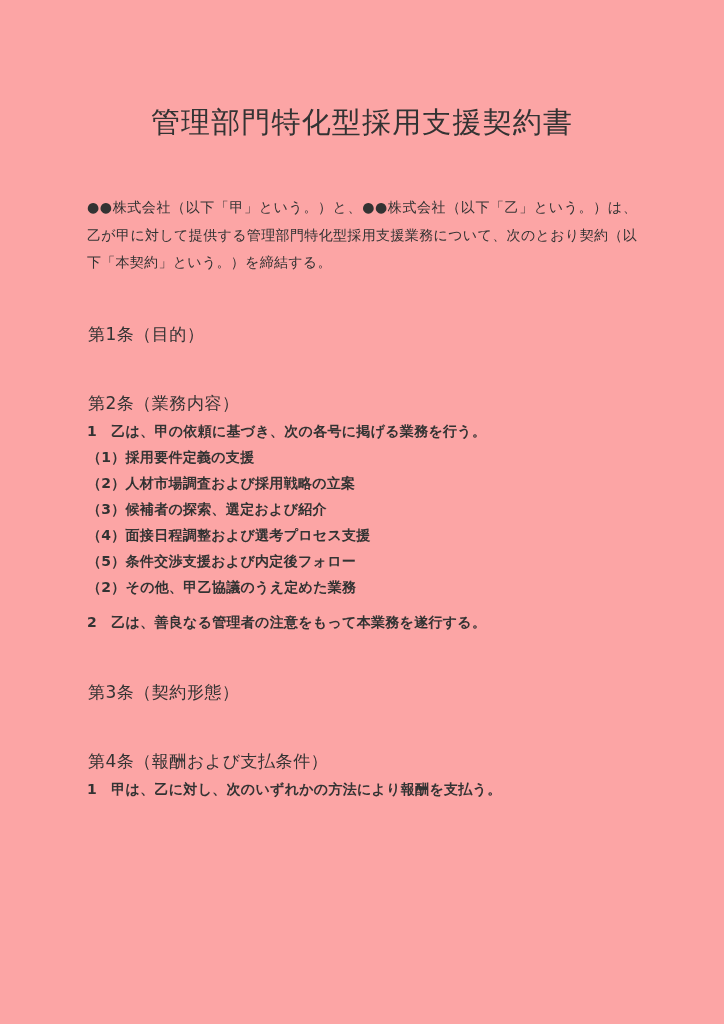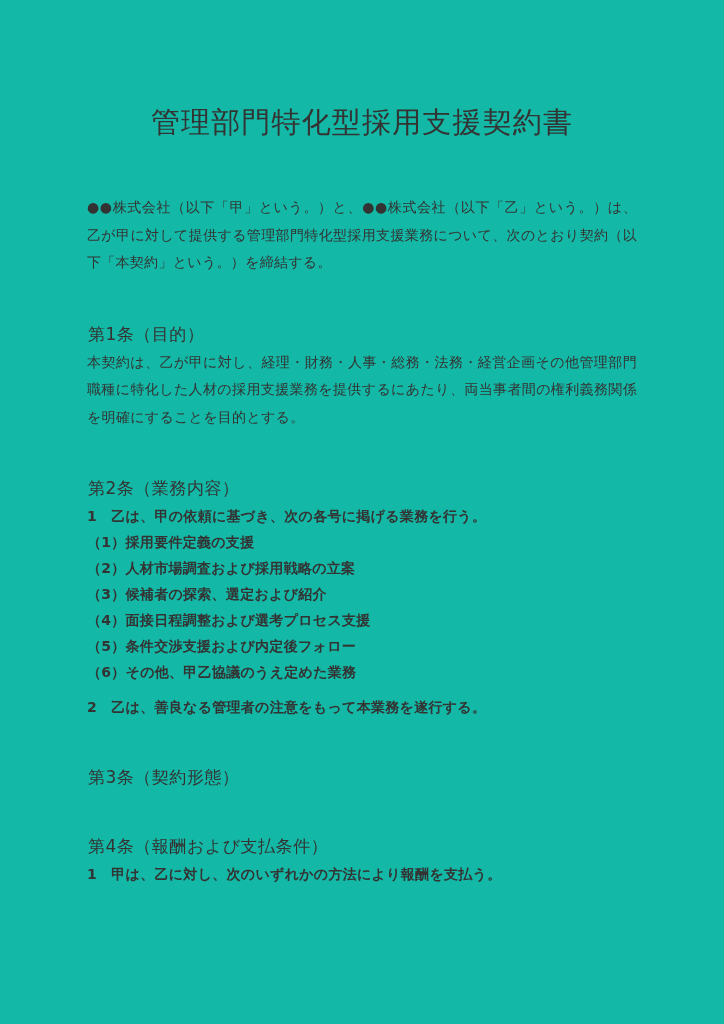--- a/index.html
+++ b/index.html
@@ -10,21 +10,21 @@
   body {
     width: 724px;
     height: 1024px;
     overflow: hidden;
   }
   .page {
     box-sizing: border-box;
     width: 724px;
     height: 1024px;
     padding: 103px 87px 0 87px;
-    background: #14b8a6;
+    background: #fca5a5;
     color: #333333;
     font-family: "DejaVu Sans", "Liberation Sans", sans-serif;
   }
   .doc-title {
     margin: 0;
     font-size: 29px;
     font-weight: 500;
     line-height: 1.35;
     text-align: center;
     letter-spacing: 0.04em;
@@ -58,32 +58,31 @@
 <body>
 
 <div class="page">
 
   <h1 class="doc-title">管理部門特化型採用支援契約書</h1>
 
   <p class="para preamble">●●株式会社（以下「甲」という。）と、●●株式会社（以下「乙」という。）は、乙が甲に対して提供する管理部門特化型採用支援業務について、次のとおり契約（以下「本契約」という。）を締結する。</p>
 
   <section>
     <h2 class="article-heading">第1条（目的）</h2>
-    <p class="para">本契約は、乙が甲に対し、経理・財務・人事・総務・法務・経営企画その他管理部門職種に特化した人材の採用支援業務を提供するにあたり、両当事者間の権利義務関係を明確にすることを目的とする。</p>
   </section>
 
   <section>
     <h2 class="article-heading">第2条（業務内容）</h2>
     <p class="para list-item">1　乙は、甲の依頼に基づき、次の各号に掲げる業務を行う。</p>
     <p class="para list-item">（1）採用要件定義の支援</p>
     <p class="para list-item">（2）人材市場調査および採用戦略の立案</p>
     <p class="para list-item">（3）候補者の探索、選定および紹介</p>
     <p class="para list-item">（4）面接日程調整および選考プロセス支援</p>
     <p class="para list-item">（5）条件交渉支援および内定後フォロー</p>
-    <p class="para list-item">（6）その他、甲乙協議のうえ定めた業務</p>
+    <p class="para list-item">（2）その他、甲乙協議のうえ定めた業務</p>
     <p class="para list-item clause-gap">2　乙は、善良なる管理者の注意をもって本業務を遂行する。</p>
   </section>
 
   <section>
     <h2 class="article-heading">第3条（契約形態）</h2>
   </section>
 
   <section>
     <h2 class="article-heading">第4条（報酬および支払条件）</h2>
     <p class="para list-item">1　甲は、乙に対し、次のいずれかの方法により報酬を支払う。</p>

